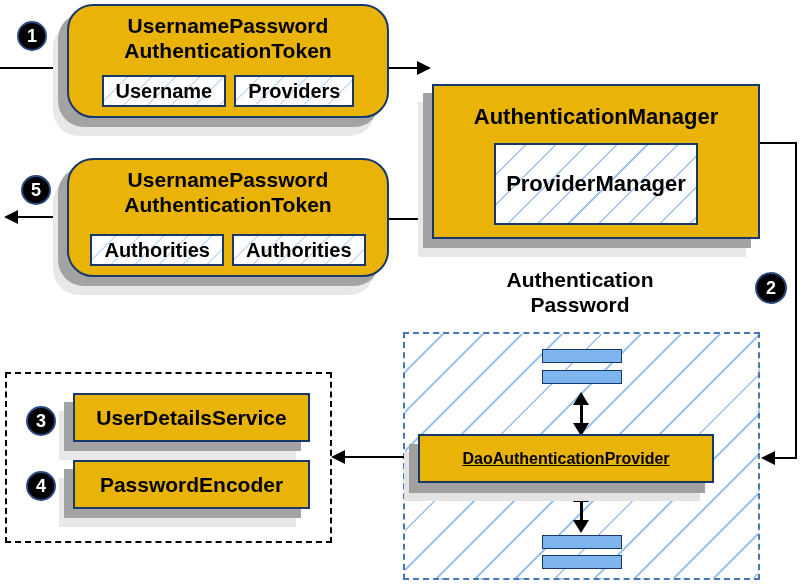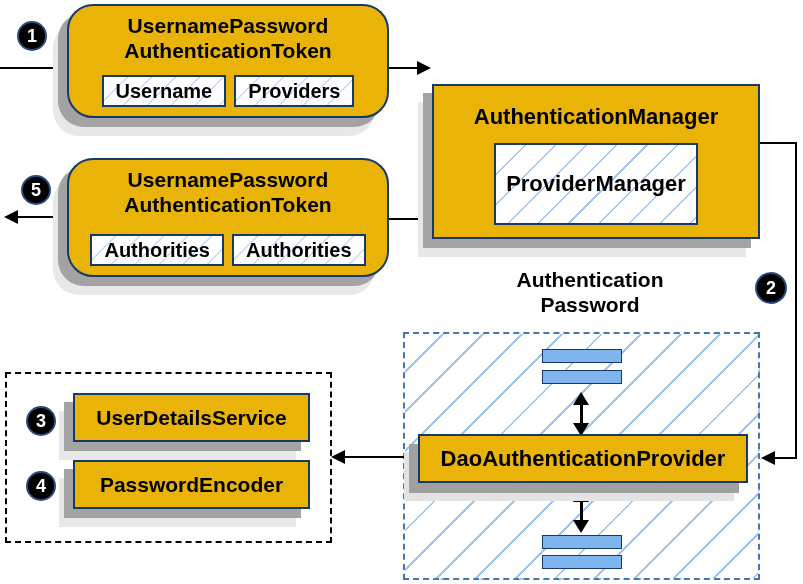--- a/index.html
+++ b/index.html
@@ -48,25 +48,26 @@
   #am-box{display:flex;flex-direction:column;align-items:center;padding-top:18px;z-index:2;}
   #am-title{font-size:22px;line-height:26px;}
   #pm-box{margin-top:13px;width:204px;height:82px;font-size:22px;}
   
   #providers-container{
     position:absolute;left:403px;top:332px;width:357px;height:248px;box-sizing:border-box;
     border:2px dashed #4577B8;background-color:#fff;
     background-image:repeating-linear-gradient(135deg,rgba(255,255,255,0) 0px,rgba(255,255,255,0) 26px,#9FC4EE 26px,#9FC4EE 28px);
     z-index:1;
   }
-  #ap-label{position:absolute;left:440px;top:267px;width:300px;text-align:center;font-size:21px;line-height:25px;z-index:2;}
+  #ap-label{position:absolute;left:430px;top:267px;width:300px;text-align:center;font-size:21px;line-height:25px;z-index:2;}
   #dao-box{
-    left:418px;top:434px;width:330px;height:49px;z-index:4;
-    display:flex;align-items:center;justify-content:center;font-size:22px;
+    left:418px;top:434px;width:296px;height:49px;z-index:4;
+    display:flex;align-items:center;justify-content:center;font-size:16px;
     box-shadow:-9px 10px 0 #A0A0A0,-14px 18px 0 #E3E3E3;
+    text-decoration:underline;
   }
   
   #services-box{position:absolute;left:5px;top:372px;width:327px;height:171px;border:2px dashed #000;box-sizing:border-box;background:transparent;}
   .svc{left:73px;width:237px;height:49px;display:flex;align-items:center;justify-content:center;font-size:21px;z-index:2;}
   .line-el{z-index:0;}
 </style>
 </head>
 <body>
 
 <div id="canvas">

